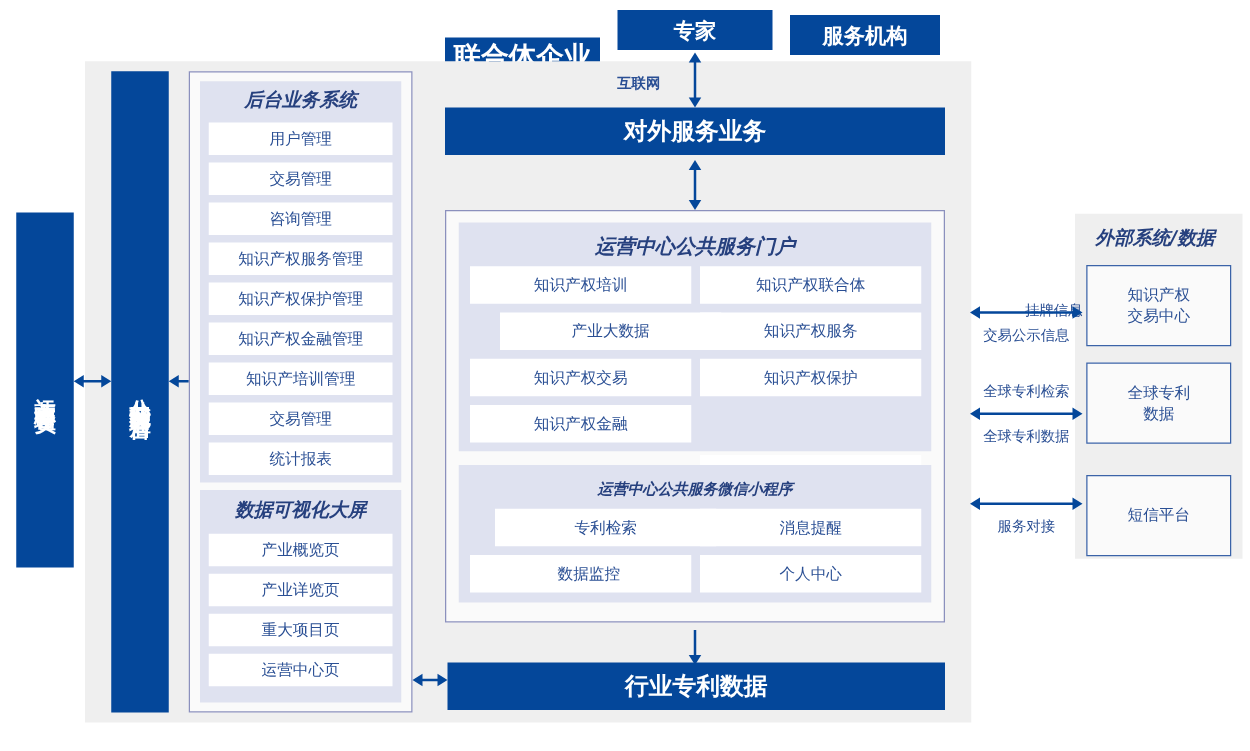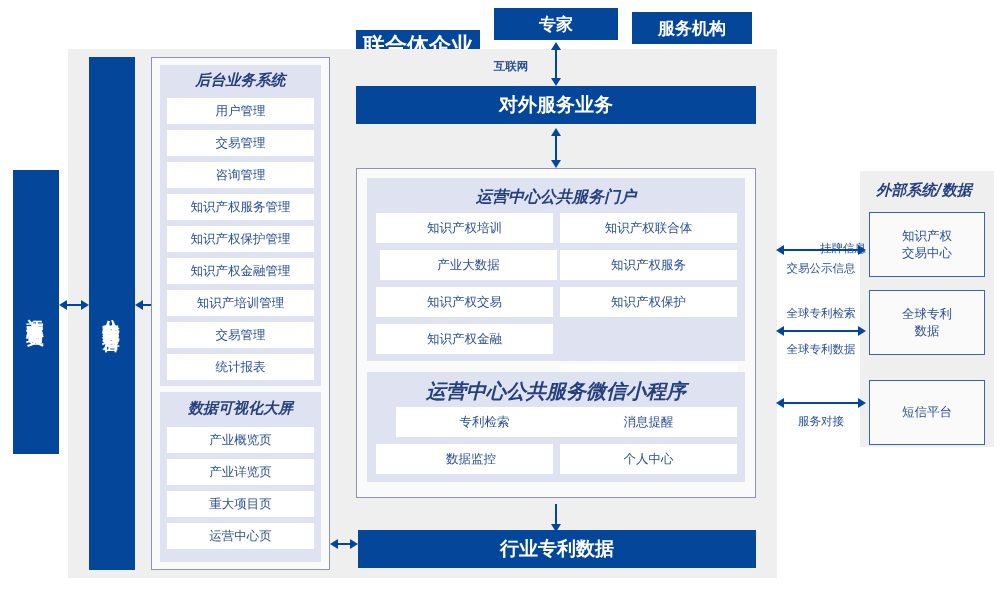--- a/index.html
+++ b/index.html
@@ -184,41 +184,41 @@
 <div class="abs lav-title" style="left:367px;top:182px;width:378px;height:30px;font-size:16px;">
   <span>运营中心公共服务门户</span>
 </div>
 
 <div class="abs white-cell" style="left:376px;top:213px;width:177px;height:30px;">
     <span>知识产权培训</span>
   </div>
 <div class="abs white-cell" style="left:560px;top:213px;width:177px;height:30px;">
     <span>知识产权联合体</span>
   </div>
-<div class="abs white-cell" style="left:380px;top:250px;width:177px;height:30px;">
+<div class="abs white-cell" style="left:400px;top:250px;width:177px;height:30px;">
     <span>产业大数据</span>
   </div>
 <div class="abs white-cell" style="left:560px;top:250px;width:177px;height:30px;">
     <span>知识产权服务</span>
   </div>
 <div class="abs white-cell" style="left:376px;top:287px;width:177px;height:30px;">
     <span>知识产权交易</span>
   </div>
 <div class="abs white-cell" style="left:560px;top:287px;width:177px;height:30px;">
     <span>知识产权保护</span>
   </div>
 <div class="abs white-cell" style="left:376px;top:324px;width:177px;height:30px;">
     <span>知识产权金融</span>
   </div>
 <div class="abs white-cell" style="left:560px;top:324px;width:177px;height:30px;margin-top:40px;">
     <span>知识产权培训</span>
   </div>
 
 <div class="abs lav-panel" style="left:367px;top:372px;width:378px;height:110px;"></div>
-<div class="abs lav-title" style="left:367px;top:376px;width:378px;height:30px;font-size:20px;">
+<div class="abs lav-title" style="left:367px;top:376px;width:378px;height:30px;font-size:12px;">
   <span>运营中心公共服务微信小程序</span>
 </div>
 
 <div class="abs white-cell" style="left:376px;top:407px;width:177px;height:30px;margin-left:20px;">
     <span>专利检索</span>
   </div>
 <div class="abs white-cell" style="left:560px;top:407px;width:177px;height:30px;">
     <span>消息提醒</span>
   </div>
 <div class="abs white-cell" style="left:376px;top:444px;width:177px;height:30px;padding-left:13px;">

